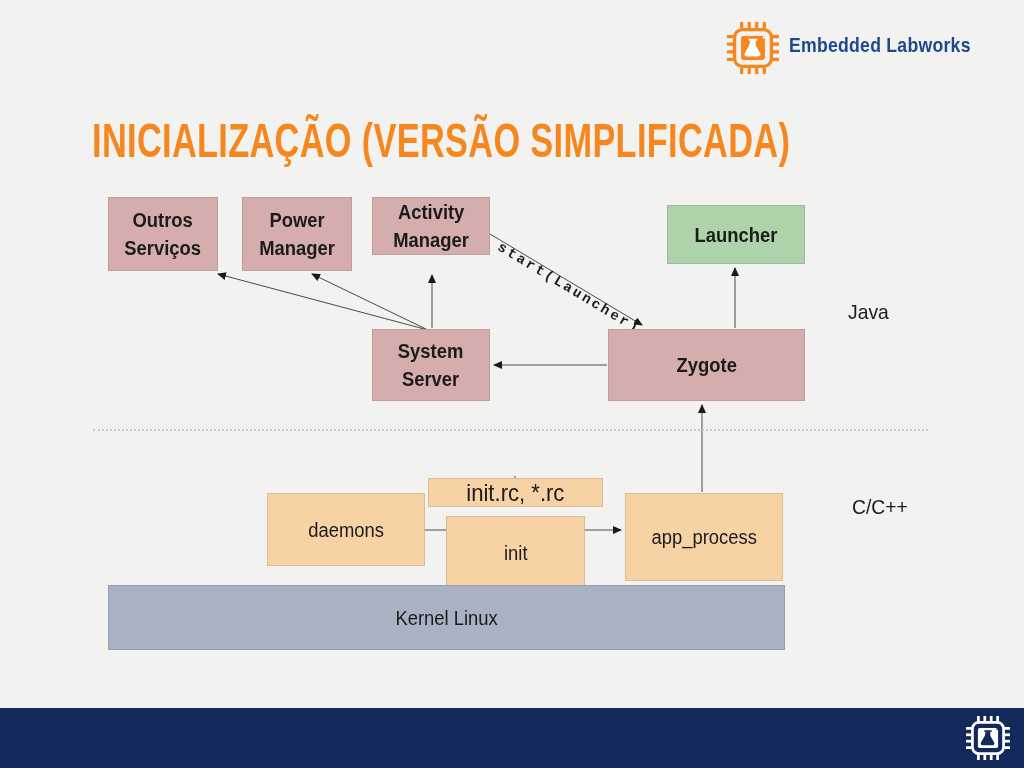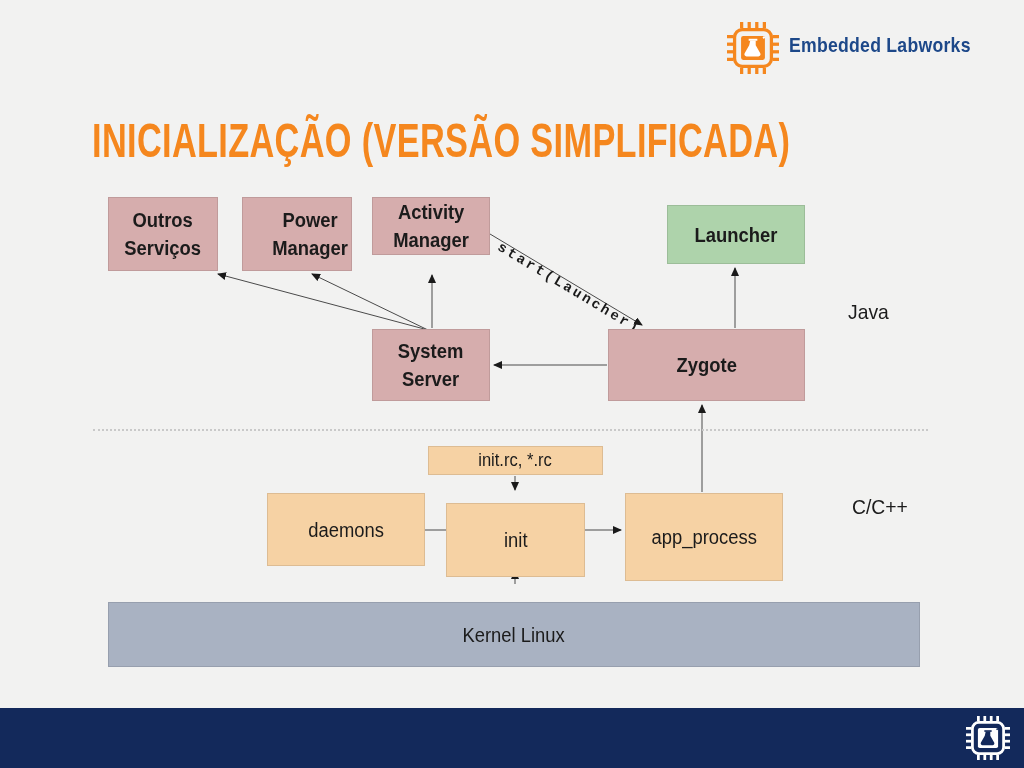--- a/index.html
+++ b/index.html
@@ -32,21 +32,21 @@
   .node{
     position:absolute;display:flex;align-items:center;justify-content:center;
     text-align:center;color:#1b1b1b;font-size:20px;line-height:1.4;
     border:1px solid rgba(0,0,0,0.10);box-sizing:border-box;
   }
   .node span{white-space:pre-line;transform:scaleX(0.92);display:inline-block;}
   .pink  {background:#d6adad;font-weight:bold;}
   .green {background:#aed3ab;font-weight:bold;}
   .peach {background:#f6d2a4;}
   .gray  {background:#a9b2c2;}
-  .small {font-size:18px;}
+  .small {font-size:24px;margin-top:32px;}
 
   .layer-label{
     position:absolute;color:#1b1b1b;font-size:21px;
     transform:scaleX(0.92);transform-origin:left top;white-space:nowrap;
   }
 
   .divider{
     position:absolute;left:93px;top:429px;width:835px;height:0;
     border-top:2px dotted #c9c9c9;
   }
@@ -121,21 +121,21 @@
       <line x1="515" y1="584" x2="515" y2="571" marker-end="url(#ah)"></line>
     </g>
   </svg>
 
   <div class="edge-label">start(Launcher)</div>
 
   <div class="node pink" style="left:108px;top:197px;width:110px;height:74px;">
     <span>Outros
 Serviços</span>
   </div>
-  <div class="node pink" style="left:242px;top:197px;width:110px;height:74px;justify-content:flex-end;">
+  <div class="node pink" style="left:242px;top:197px;width:110px;height:74px;">
     <span>Power
 Manager</span>
   </div>
   <div class="node pink" style="left:372px;top:197px;width:118px;height:58px;">
     <span>Activity
 Manager</span>
   </div>
   <div class="node green" style="left:667px;top:205px;width:138px;height:59px;">
     <span>Launcher</span>
   </div>
@@ -150,30 +150,30 @@
   <div class="layer-label" style="left:848px;top:300px;">Java</div>
 
   <div class="divider"></div>
 
   <div class="node peach small" style="left:428px;top:446px;width:175px;height:29px;">
     <span>init.rc, *.rc</span>
   </div>
   <div class="node peach" style="left:247px;top:493px;width:158px;height:73px;margin-left:20px;">
     <span>daemons</span>
   </div>
-  <div class="node peach" style="left:446px;top:503px;width:139px;height:74px;">
+  <div class="node peach" style="left:446px;top:516px;width:139px;height:74px;">
     <span>init</span>
   </div>
   <div class="node peach" style="left:625px;top:493px;width:158px;height:88px;">
     <span>app_process</span>
   </div>
 
   <div class="layer-label" style="left:852px;top:495px;">C/C++</div>
 
-  <div class="node gray" style="left:108px;top:602px;width:812px;height:65px;">
+  <div class="node gray" style="left:108px;top:585px;width:677px;height:65px;">
     <span>Kernel Linux</span>
   </div>
 
   <div class="footer">
     <svg class="chip-small" viewBox="0 0 48 48">
       <g fill="#ffffff">
         <rect x="12" y="0" width="3" height="6"></rect>
           <rect x="19" y="0" width="3" height="6"></rect>
           <rect x="26" y="0" width="3" height="6"></rect>
           <rect x="33" y="0" width="3" height="6"></rect>

